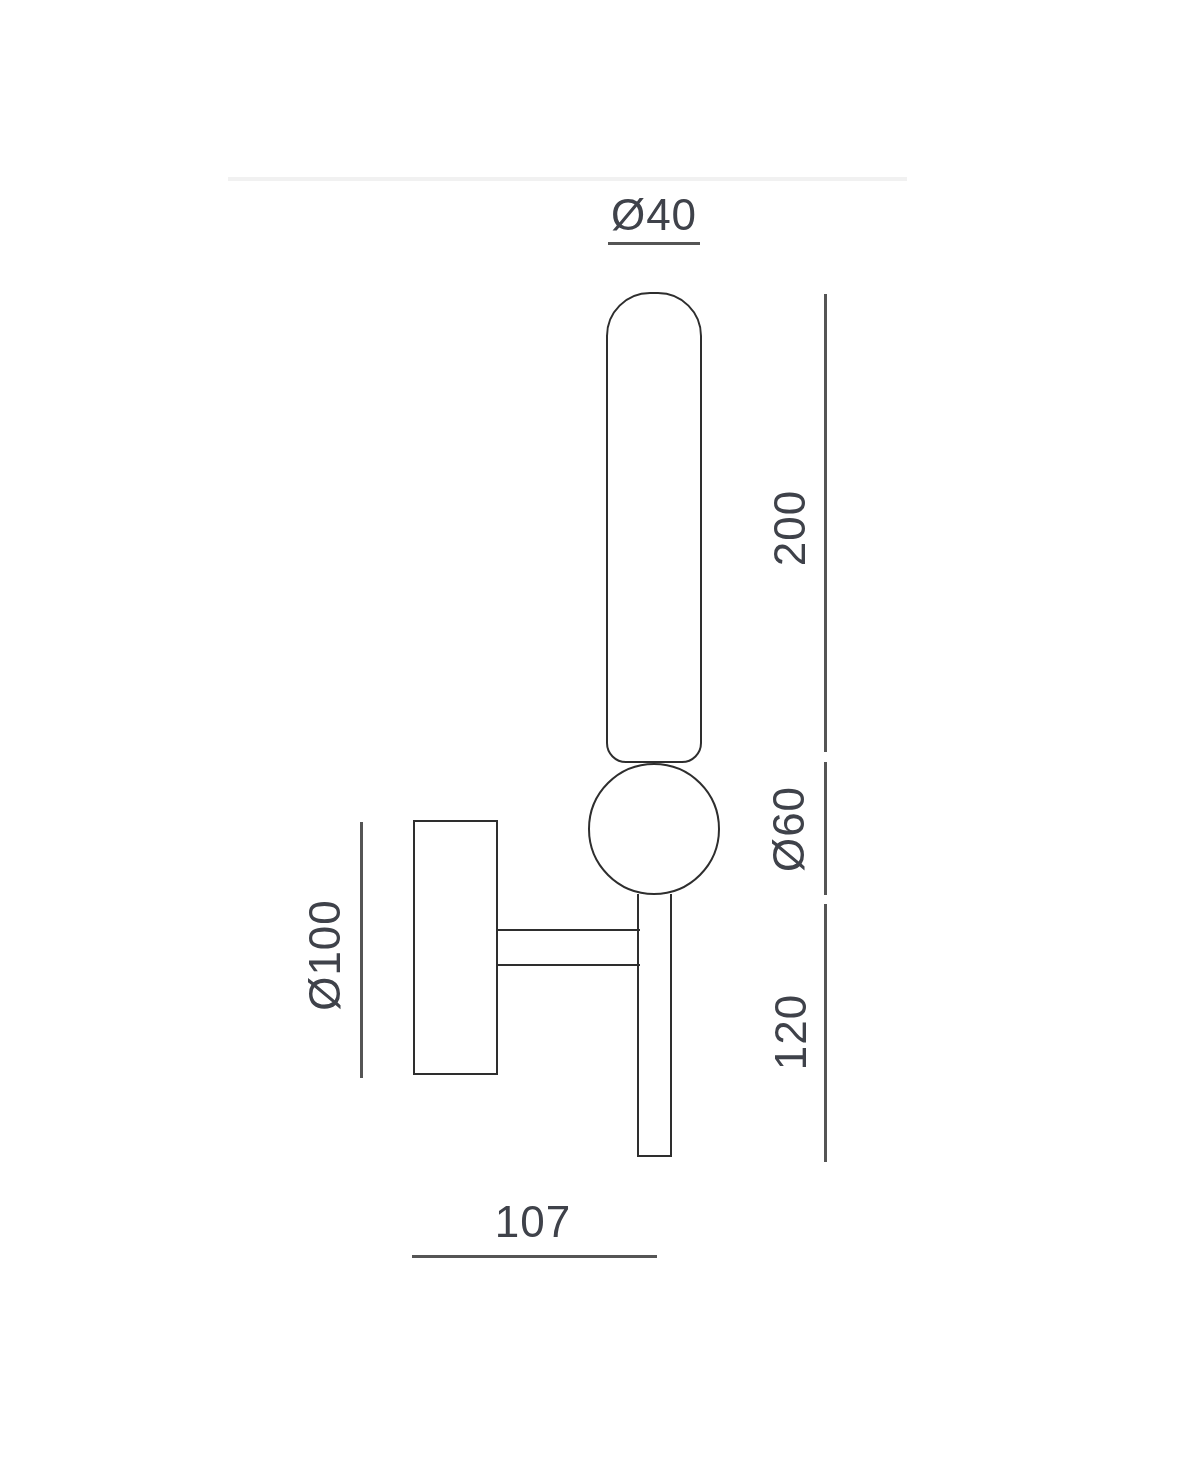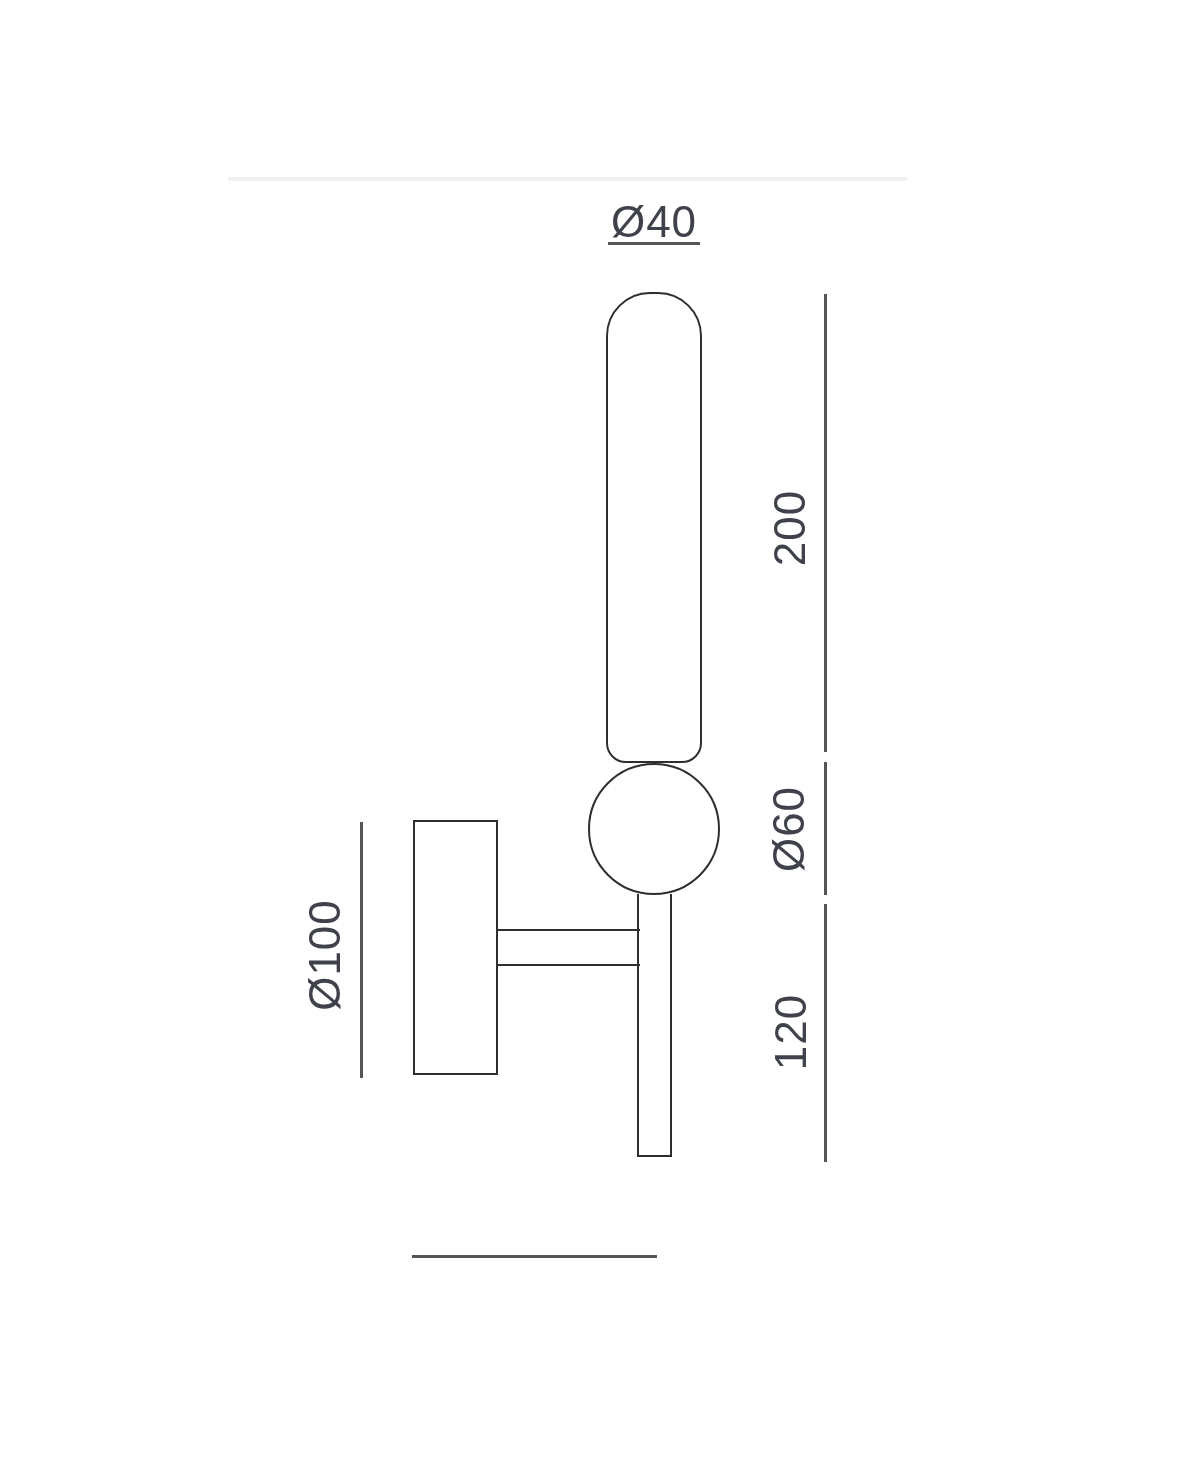--- a/index.html
+++ b/index.html
@@ -73,21 +73,21 @@
     position: absolute;
     width: 200px; height: 50px;
     line-height: 50px;
     text-align: center;
     font-size: 44px;
     letter-spacing: 1px;
     color: var(--label);
     white-space: nowrap;
   }
   .rot { transform: rotate(-90deg); transform-origin: center center; }
-  .label-d40  { left: 554px; top: 197px; }
+  .label-d40  { left: 554px; top: 190px; }
   .label-200  { left: 690px; top: 503px; }
   .label-d60  { left: 689px; top: 804px; }
   .label-120  { left: 691px; top: 1007px; }
   .label-d100 { left: 225px; top: 930px; }
   .label-107  { left: 433px; top: 1197px; }
 </style>
 </head>
 <body>
 
 <div class="canvas">
@@ -110,14 +110,15 @@
   <div class="dim-label label-d40">Ø40</div>
 
   <div class="dim-label rot label-200">200</div>
 
   <div class="dim-label rot label-d60">Ø60</div>
 
   <div class="dim-label rot label-120">120</div>
 
   <div class="dim-label rot label-d100">Ø100</div>
 
+  <div class="dim-label label-107">107</div>
 
 </div>
 
 </body></html>

